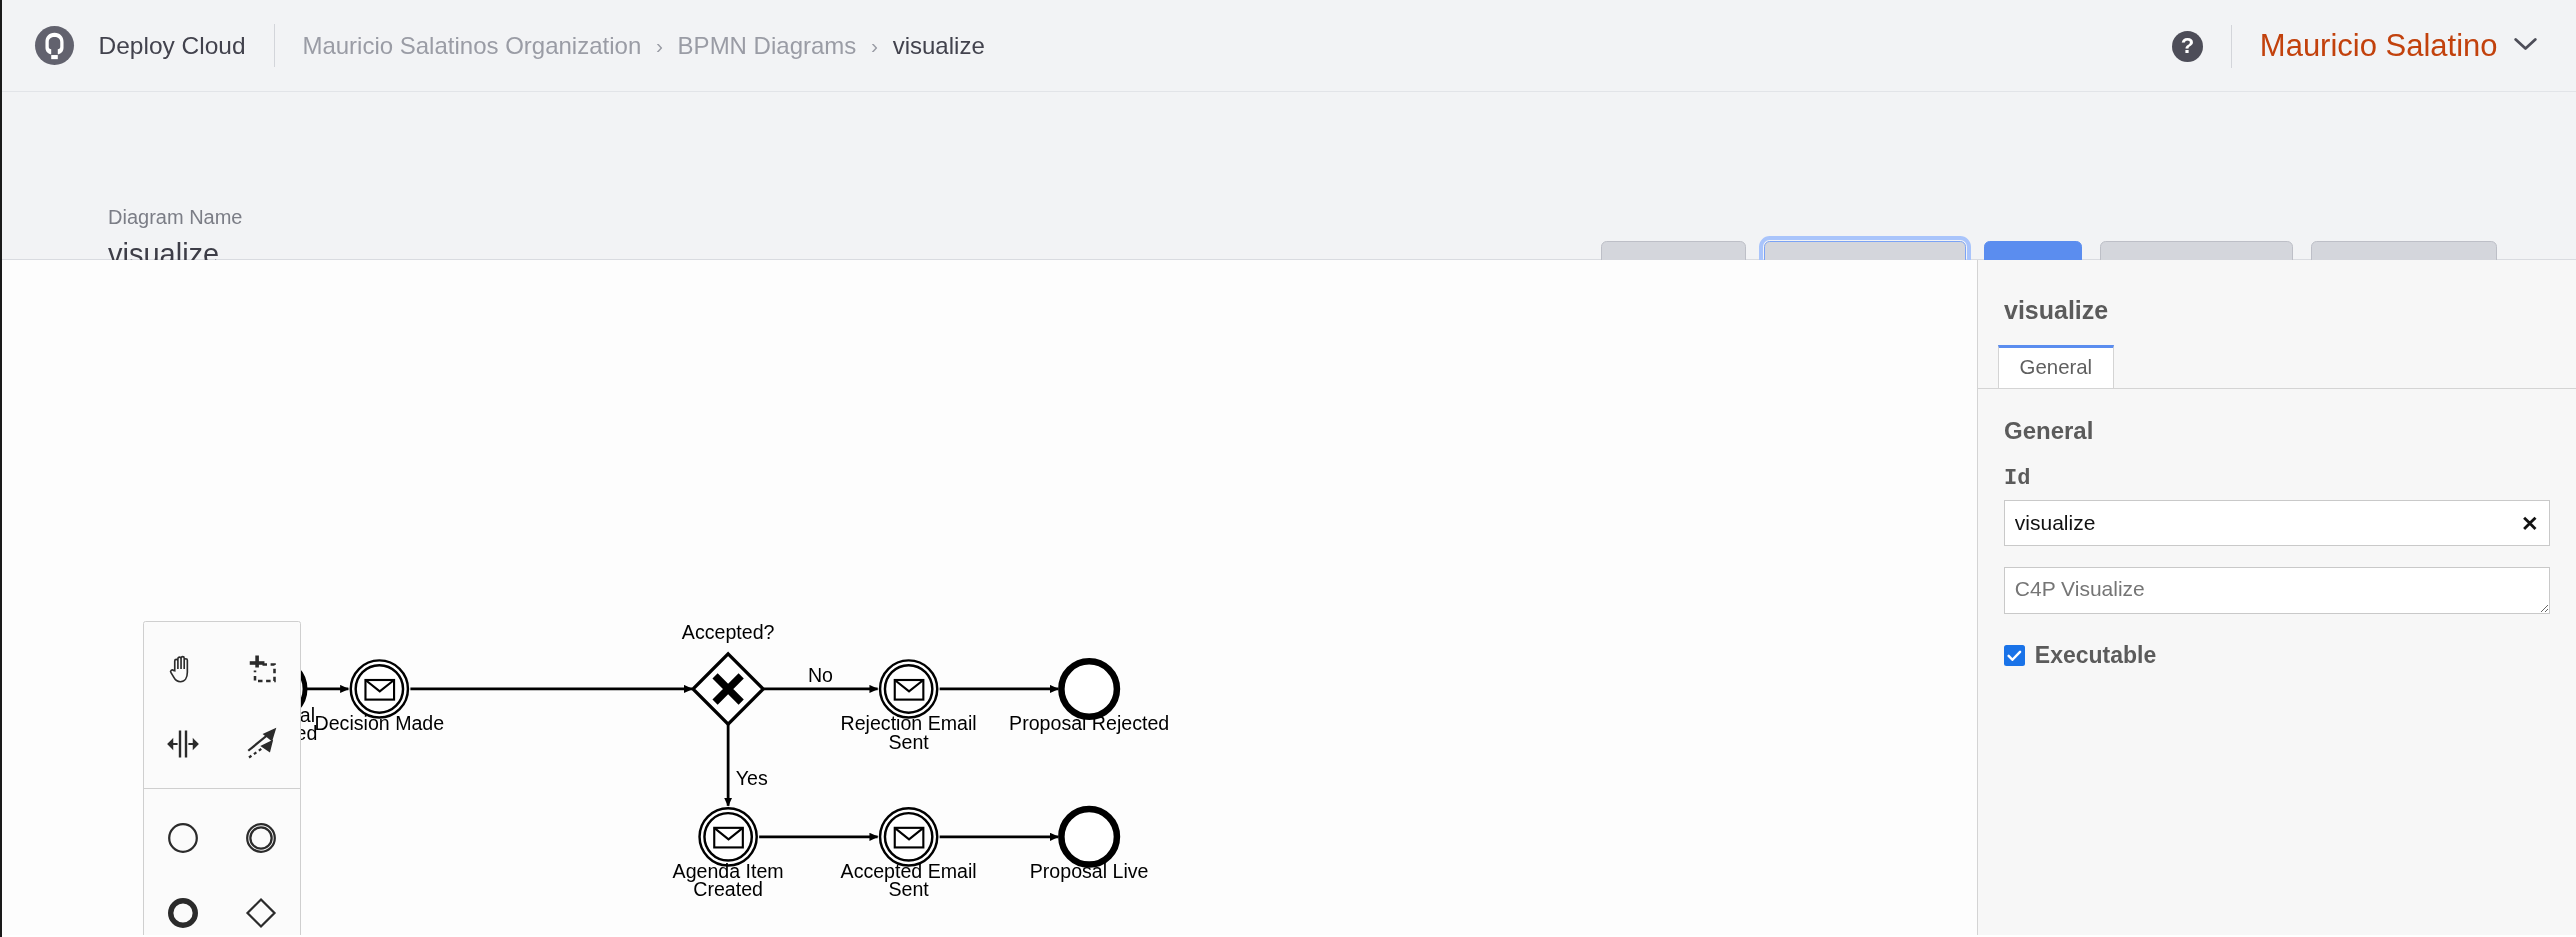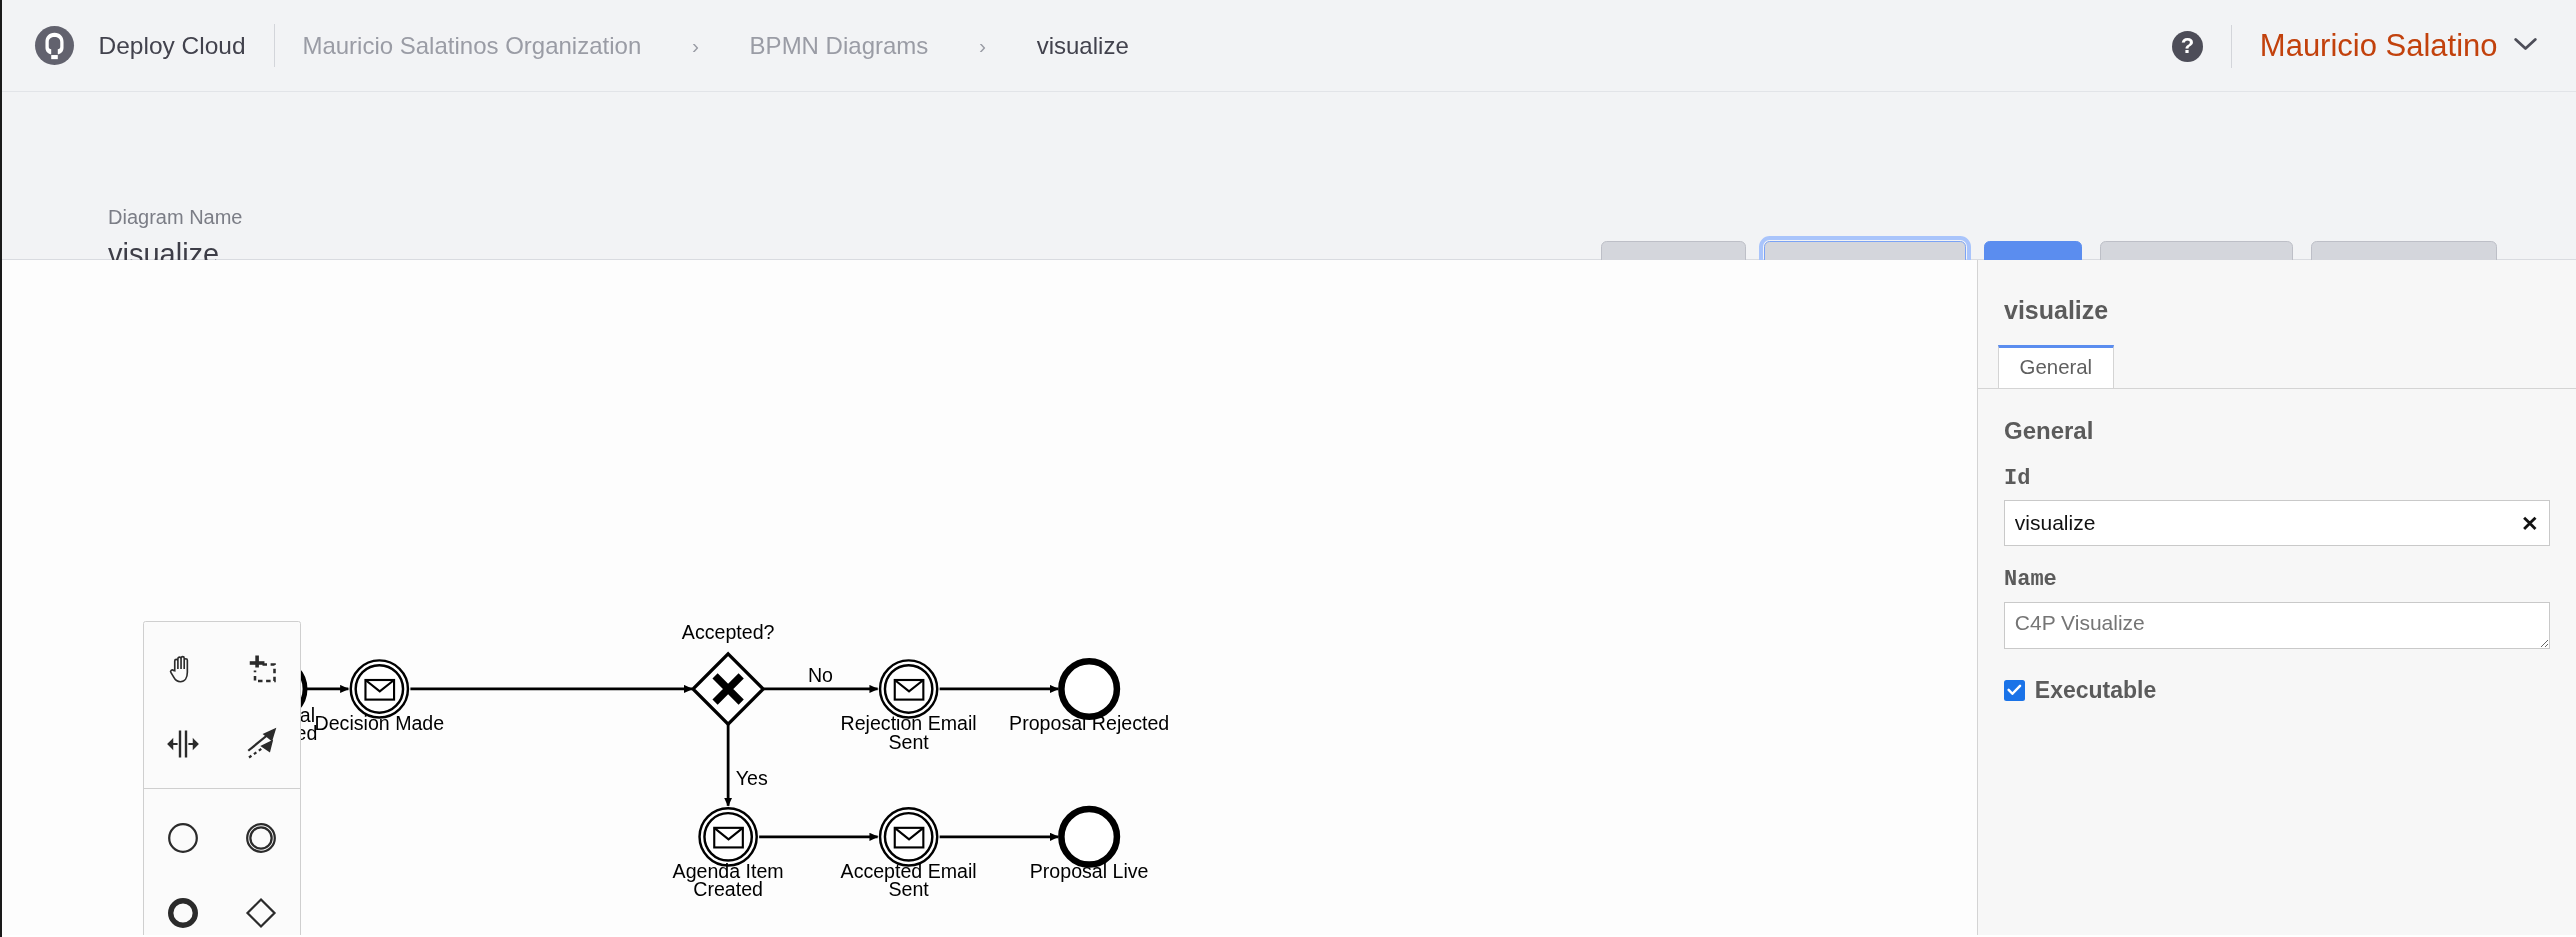--- a/index.html
+++ b/index.html
@@ -38,21 +38,20 @@
   .nav-divider {
     width: 0.8px; height: 43px;
     background: #d3d5da;
     margin: 0 28px;
     flex: none;
   }
   .breadcrumb {
     display: flex; align-items: center;
     font-size: 24px;
     white-space: nowrap;
-    gap: 36px;
   }
   .crumb-muted { color: #9a9ca5; }
   .crumb-current { color: #42424d; }
   .crumb-sep { color: #9a9ca5; margin: 0 14.7px; font-size: 21px; }
 
   .topnav-right {
     position: absolute;
     right: 39px; top: 0; height: 92px;
     display: flex; align-items: center;
   }
@@ -463,21 +462,20 @@
 
     <div class="field">
       <div class="field-label">Id</div>
       <div class="input-wrap">
         <input class="text-input" type="text" value="visualize" style="">
         <span class="clear-x">✕</span>
       </div>
     </div>
 
     <div class="field">
-      <div class="field-label">Name</div>
       <textarea class="textarea-input" placeholder="C4P Visualize" style=""></textarea>
     </div>
 
     <div class="check-row">
       <span class="checkbox">
         <svg width="14.7" height="11.4" viewBox="0 0 18 14">
             <path d="M2 7.2 L6.6 12 L16 2.2" stroke="#ffffff" stroke-width="3" fill="none" stroke-linecap="round" stroke-linejoin="round"></path>
           </svg>
       </span>
       <span class="check-label">Executable</span>

